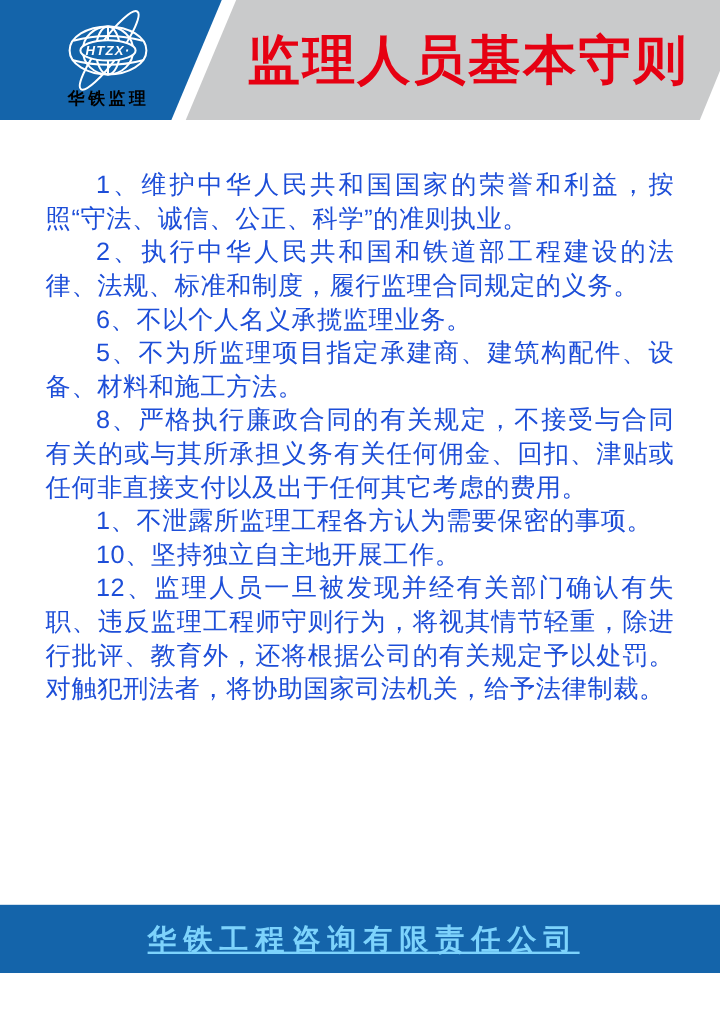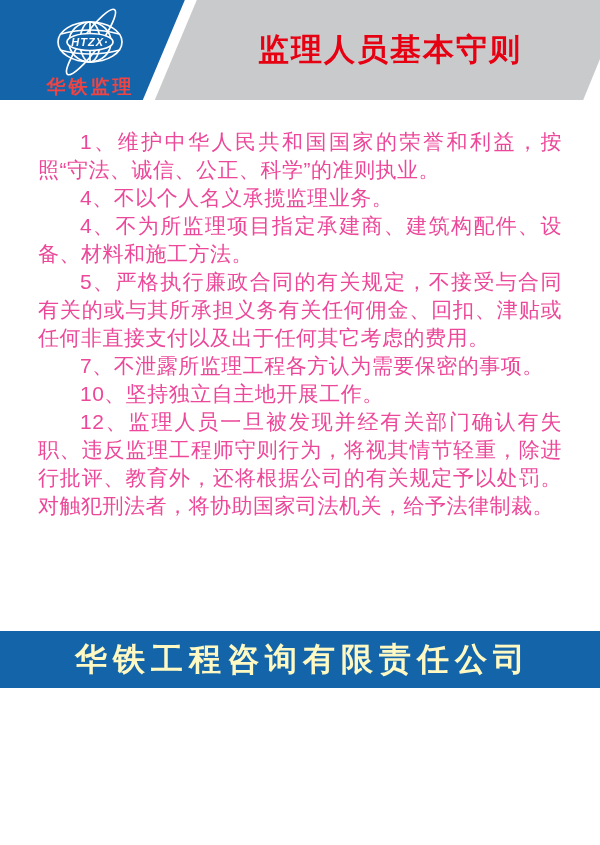--- a/index.html
+++ b/index.html
@@ -1,62 +1,62 @@
 <!DOCTYPE html>
 <html><head>
 <meta charset="utf-8">
 <style>
   html,body{margin:0;padding:0;}
   .page{
     position:relative;
-    width:600px;height:688px;
+    width:600px;height:811px;
     background:#ffffff;
     overflow:hidden;
     font-family:"Liberation Sans","DejaVu Sans",sans-serif;
   }
   
   .header{position:relative;width:600px;height:100px;background:#ffffff;}
   .band-gray{
     position:absolute;inset:0;background:#c9cacb;
     clip-path:polygon(32.8% 0,100% 0,100% 59%,97.2% 100%,25.8% 100%);
   }
   .band-blue{
     position:absolute;inset:0;background:#1464aa;
     clip-path:polygon(0 0,30.8% 0,23.8% 100%,0 100%);
   }
   .title{
     position:absolute;left:200px;right:20px;top:0;height:100px;
     margin:0;display:flex;align-items:center;justify-content:center;
-    font-size:31px;font-weight:bold;color:#e60012;letter-spacing:2px;
+    font-size:44px;font-weight:bold;color:#e60012;letter-spacing:2px;
     white-space:nowrap;
   }
   .logo{position:absolute;left:28px;top:4px;width:125px;text-align:center;}
   .logo svg{display:block;margin:0 auto;}
   .logo-name{
     margin-top:-2px;
-    font-size:19px;font-weight:bold;color:#ef4444;letter-spacing:3px;
+    font-size:14px;font-weight:bold;color:#000000;letter-spacing:3px;
     white-space:nowrap;
   }
   
   .rules{
-    padding:28px 38px 0 38px;
-    color:#ec4899;
+    padding:41px 38px 0 38px;
+    color:#1d4ed8;
     font-size:21px;line-height:28px;letter-spacing:0.5px;
     text-align:justify;
   }
   .rules p{margin:0;text-indent:2em;}
   
   .footer{
     position:absolute;left:0;right:0;bottom:0;height:57px;
     background:#1464aa;
     display:flex;align-items:center;justify-content:center;
   }
   .footer-name{
-    color:#fef9c3;font-size:32px;font-weight:bold;letter-spacing:6px;
-    text-indent:6px;white-space:nowrap;
+    color:#7dd3fc;font-size:24px;font-weight:bold;letter-spacing:6px;
+    text-indent:6px;white-space:nowrap;text-decoration:underline;
   }
 </style>
 </head>
 <body>
 
 <div class="page">
 
   <header class="header">
     <div class="band-gray"></div>
     <div class="band-blue"></div>
@@ -81,24 +81,25 @@
         <text x="62" y="42" text-anchor="middle" fill="#ffffff" font-size="11" font-weight="bold" font-style="italic" letter-spacing="1">HTZX·</text>
       </svg>
       <div class="logo-name">华铁监理</div>
     </div>
 
     <h1 class="title">监理人员基本守则</h1>
   </header>
 
   <main class="rules">
     <p>1、维护中华人民共和国国家的荣誉和利益，按照“守法、诚信、公正、科学”的准则执业。</p>
-    <p>4、不以个人名义承揽监理业务。</p>
-    <p>4、不为所监理项目指定承建商、建筑构配件、设备、材料和施工方法。</p>
-    <p>5、严格执行廉政合同的有关规定，不接受与合同有关的或与其所承担义务有关任何佣金、回扣、津贴或任何非直接支付以及出于任何其它考虑的费用。</p>
-    <p>7、不泄露所监理工程各方认为需要保密的事项。</p>
+    <p>2、执行中华人民共和国和铁道部工程建设的法律、法规、标准和制度，履行监理合同规定的义务。</p>
+    <p>6、不以个人名义承揽监理业务。</p>
+    <p>5、不为所监理项目指定承建商、建筑构配件、设备、材料和施工方法。</p>
+    <p>8、严格执行廉政合同的有关规定，不接受与合同有关的或与其所承担义务有关任何佣金、回扣、津贴或任何非直接支付以及出于任何其它考虑的费用。</p>
+    <p>1、不泄露所监理工程各方认为需要保密的事项。</p>
     <p>10、坚持独立自主地开展工作。</p>
     <p>12、监理人员一旦被发现并经有关部门确认有失职、违反监理工程师守则行为，将视其情节轻重，除进行批评、教育外，还将根据公司的有关规定予以处罚。对触犯刑法者，将协助国家司法机关，给予法律制裁。</p>
   </main>
 
   <footer class="footer">
     <div class="footer-name">华铁工程咨询有限责任公司</div>
   </footer>
 
 </div>
 

